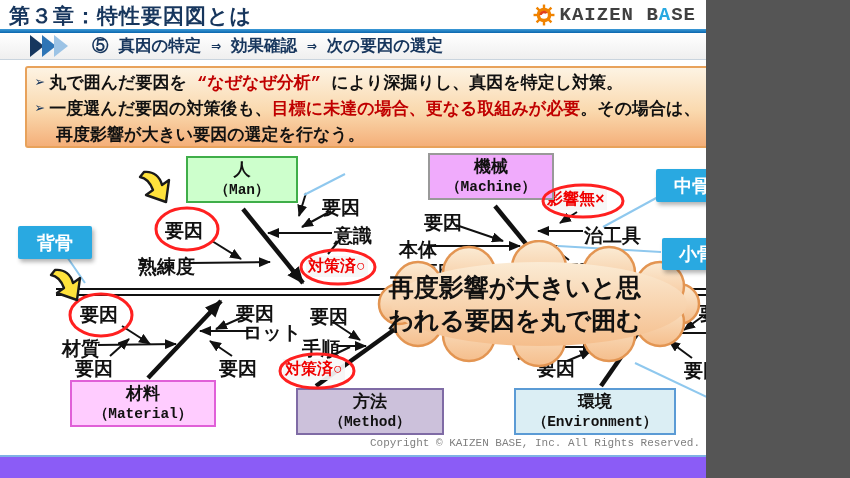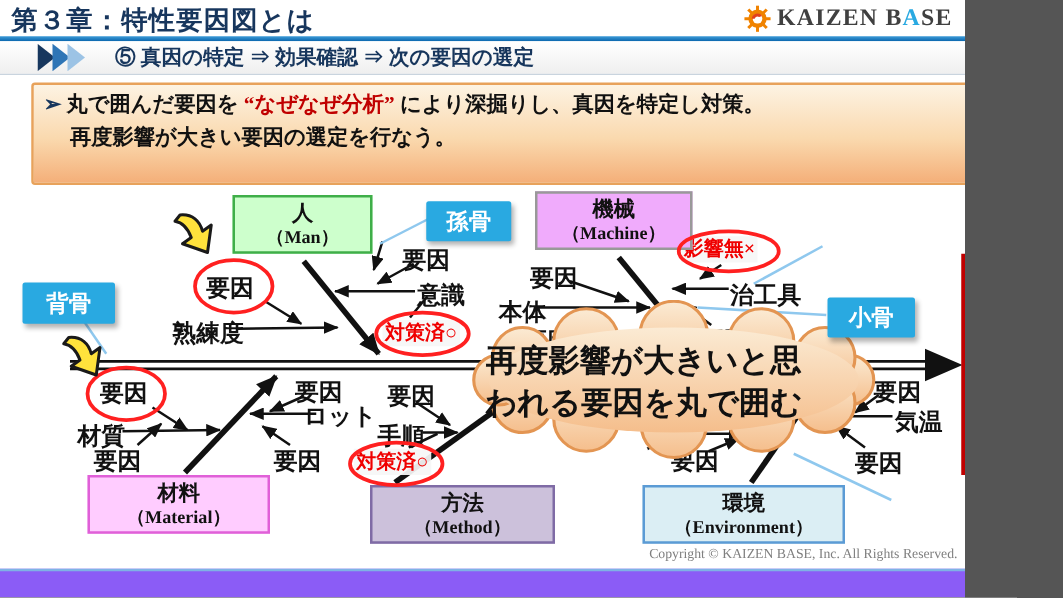--- a/index.html
+++ b/index.html
@@ -1,17 +1,17 @@
 <!DOCTYPE html>
 <html><head>
 <meta charset="utf-8">
 <style>
   html,body{margin:0;padding:0;background:#555;}
-  .slide{position:relative;width:772px;height:478px;background:#fff;overflow:hidden;
-         font-family:Liberation Serif, serif;}
+  .slide{position:relative;width:706px;height:478px;background:#fff;overflow:hidden;
+         font-family:Liberation Mono, monospace;}
   
   .title{position:absolute;left:9px;top:2px;font-size:21px;font-weight:bold;color:#17365D;letter-spacing:1px;}
   .logo{position:absolute;right:10px;top:4px;display:flex;align-items:center;gap:5px;}
   .brand{font-size:19px;font-weight:bold;color:#404040;letter-spacing:1px;}
   .brand .accent{color:#29A9E1;}
   .rule{position:absolute;left:0;top:29px;width:850px;height:4px;background:linear-gradient(#3D9BD8,#0A66AD);}
   
   .stepbar{position:absolute;left:0;top:33px;width:850px;height:26px;
            background:linear-gradient(#ffffff,#efefef);border-bottom:1px solid #c9d4de;
            display:flex;align-items:center;}
@@ -76,20 +76,21 @@
     <svg width="48" height="22" viewBox="0 0 48 22">
       <polygon points="0,0 14,11 0,22" fill="#17375E"></polygon>
       <polygon points="12,0 26,11 12,22" fill="#2E75B6"></polygon>
       <polygon points="24,0 38,11 24,22" fill="#9CC3E5"></polygon>
     </svg>
     <span class="steptext">⑤ 真因の特定 ⇒ 効果確認 ⇒ 次の要因の選定</span>
   </div>
 
   <div class="notes">
     <div><span class="bullet">➢</span><span>丸で囲んだ要因を </span><span class="red">“なぜなぜ分析”</span><span> により深掘りし、真因を特定し対策。</span></div>
+    <div><span class="bullet">➢</span><span>一度選んだ要因の対策後も、</span><span class="red">目標に未達の場合、更なる取組みが必要</span><span>。その場合は、</span></div>
     <div class="indent"><span>再度影響が大きい要因の選定を行なう。</span></div>
   </div>
 
   <svg class="layer z1" width="850" height="478">
     <defs>
       <marker id="ahs" viewBox="0 0 12 10" refX="11" refY="5" markerUnits="userSpaceOnUse" markerWidth="12" markerHeight="10" orient="auto">
           <path d="M0 0 L12 5 L0 10 Z" fill="#111"></path>
         </marker>
       <marker id="ahb" viewBox="0 0 14 12" refX="13" refY="6" markerUnits="userSpaceOnUse" markerWidth="17" markerHeight="15" orient="auto">
           <path d="M0 0 L14 6 L0 12 Z" fill="#111"></path>
@@ -235,19 +236,19 @@
       <ellipse cx="338" cy="267" rx="37" ry="17"></ellipse>
       <ellipse cx="317" cy="371" rx="37" ry="17"></ellipse>
     </g>
     <g fill="#FFE23C" stroke="#1a1a1a" stroke-width="2.4" stroke-linejoin="round">
       <path d="M144 172 C154 171 160 177 162 185 L169 180 L166 202 L146 195 L153 190 C150 182 146 178 140 177 Z"></path>
       <path d="M55 270 C65 269 71 275 73 283 L80 278 L77 300 L57 293 L64 288 C61 280 57 276 51 275 Z"></path>
     </g>
   </svg>
 
   <div class="bone" style="left:18px;top:226px;width:74px;height:33px">背骨</div>
-  <div class="bone" style="left:341px;top:161px;width:68px;height:32px">孫骨</div>
+  <div class="bone" style="left:656px;top:169px;width:72px;height:33px">中骨</div>
   <div class="bone" style="left:662px;top:238px;width:70px;height:32px">小骨</div>
 
   <div class="copyright">Copyright ©  KAIZEN BASE, Inc.  All Rights Reserved.</div>
   <div class="bottombar"><span>72</span></div>
 
 </div>
 
 </body></html>

